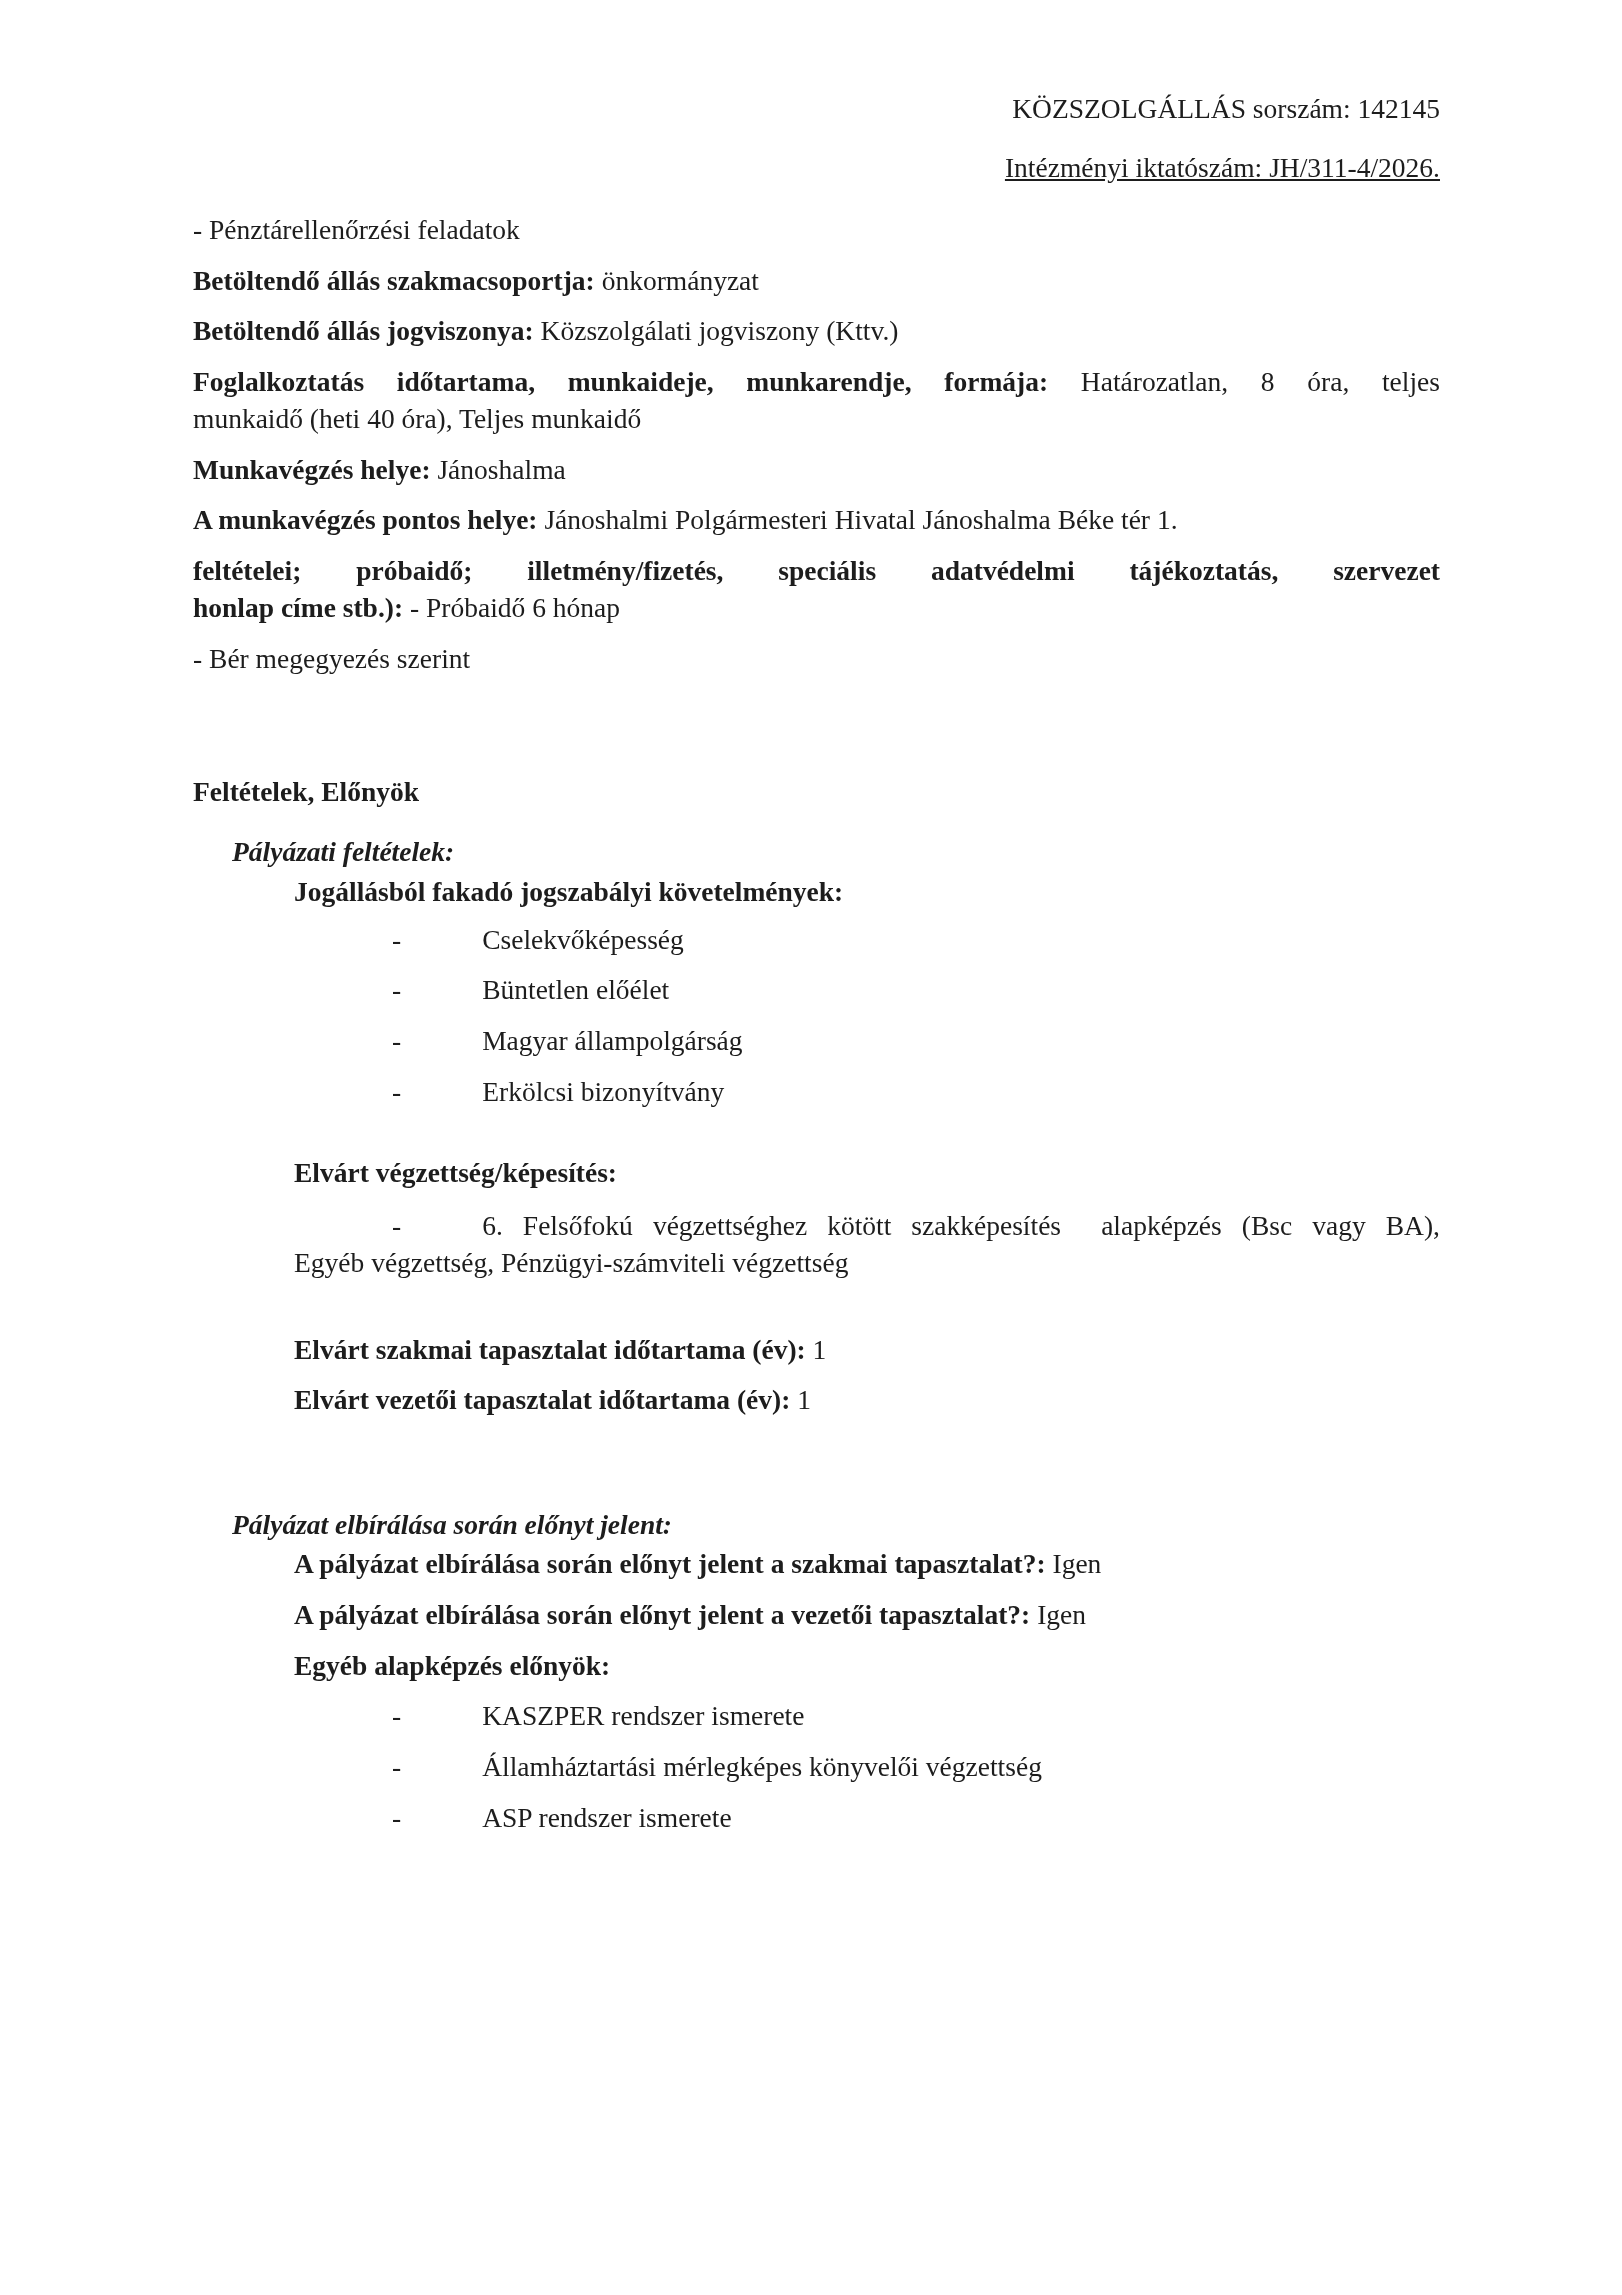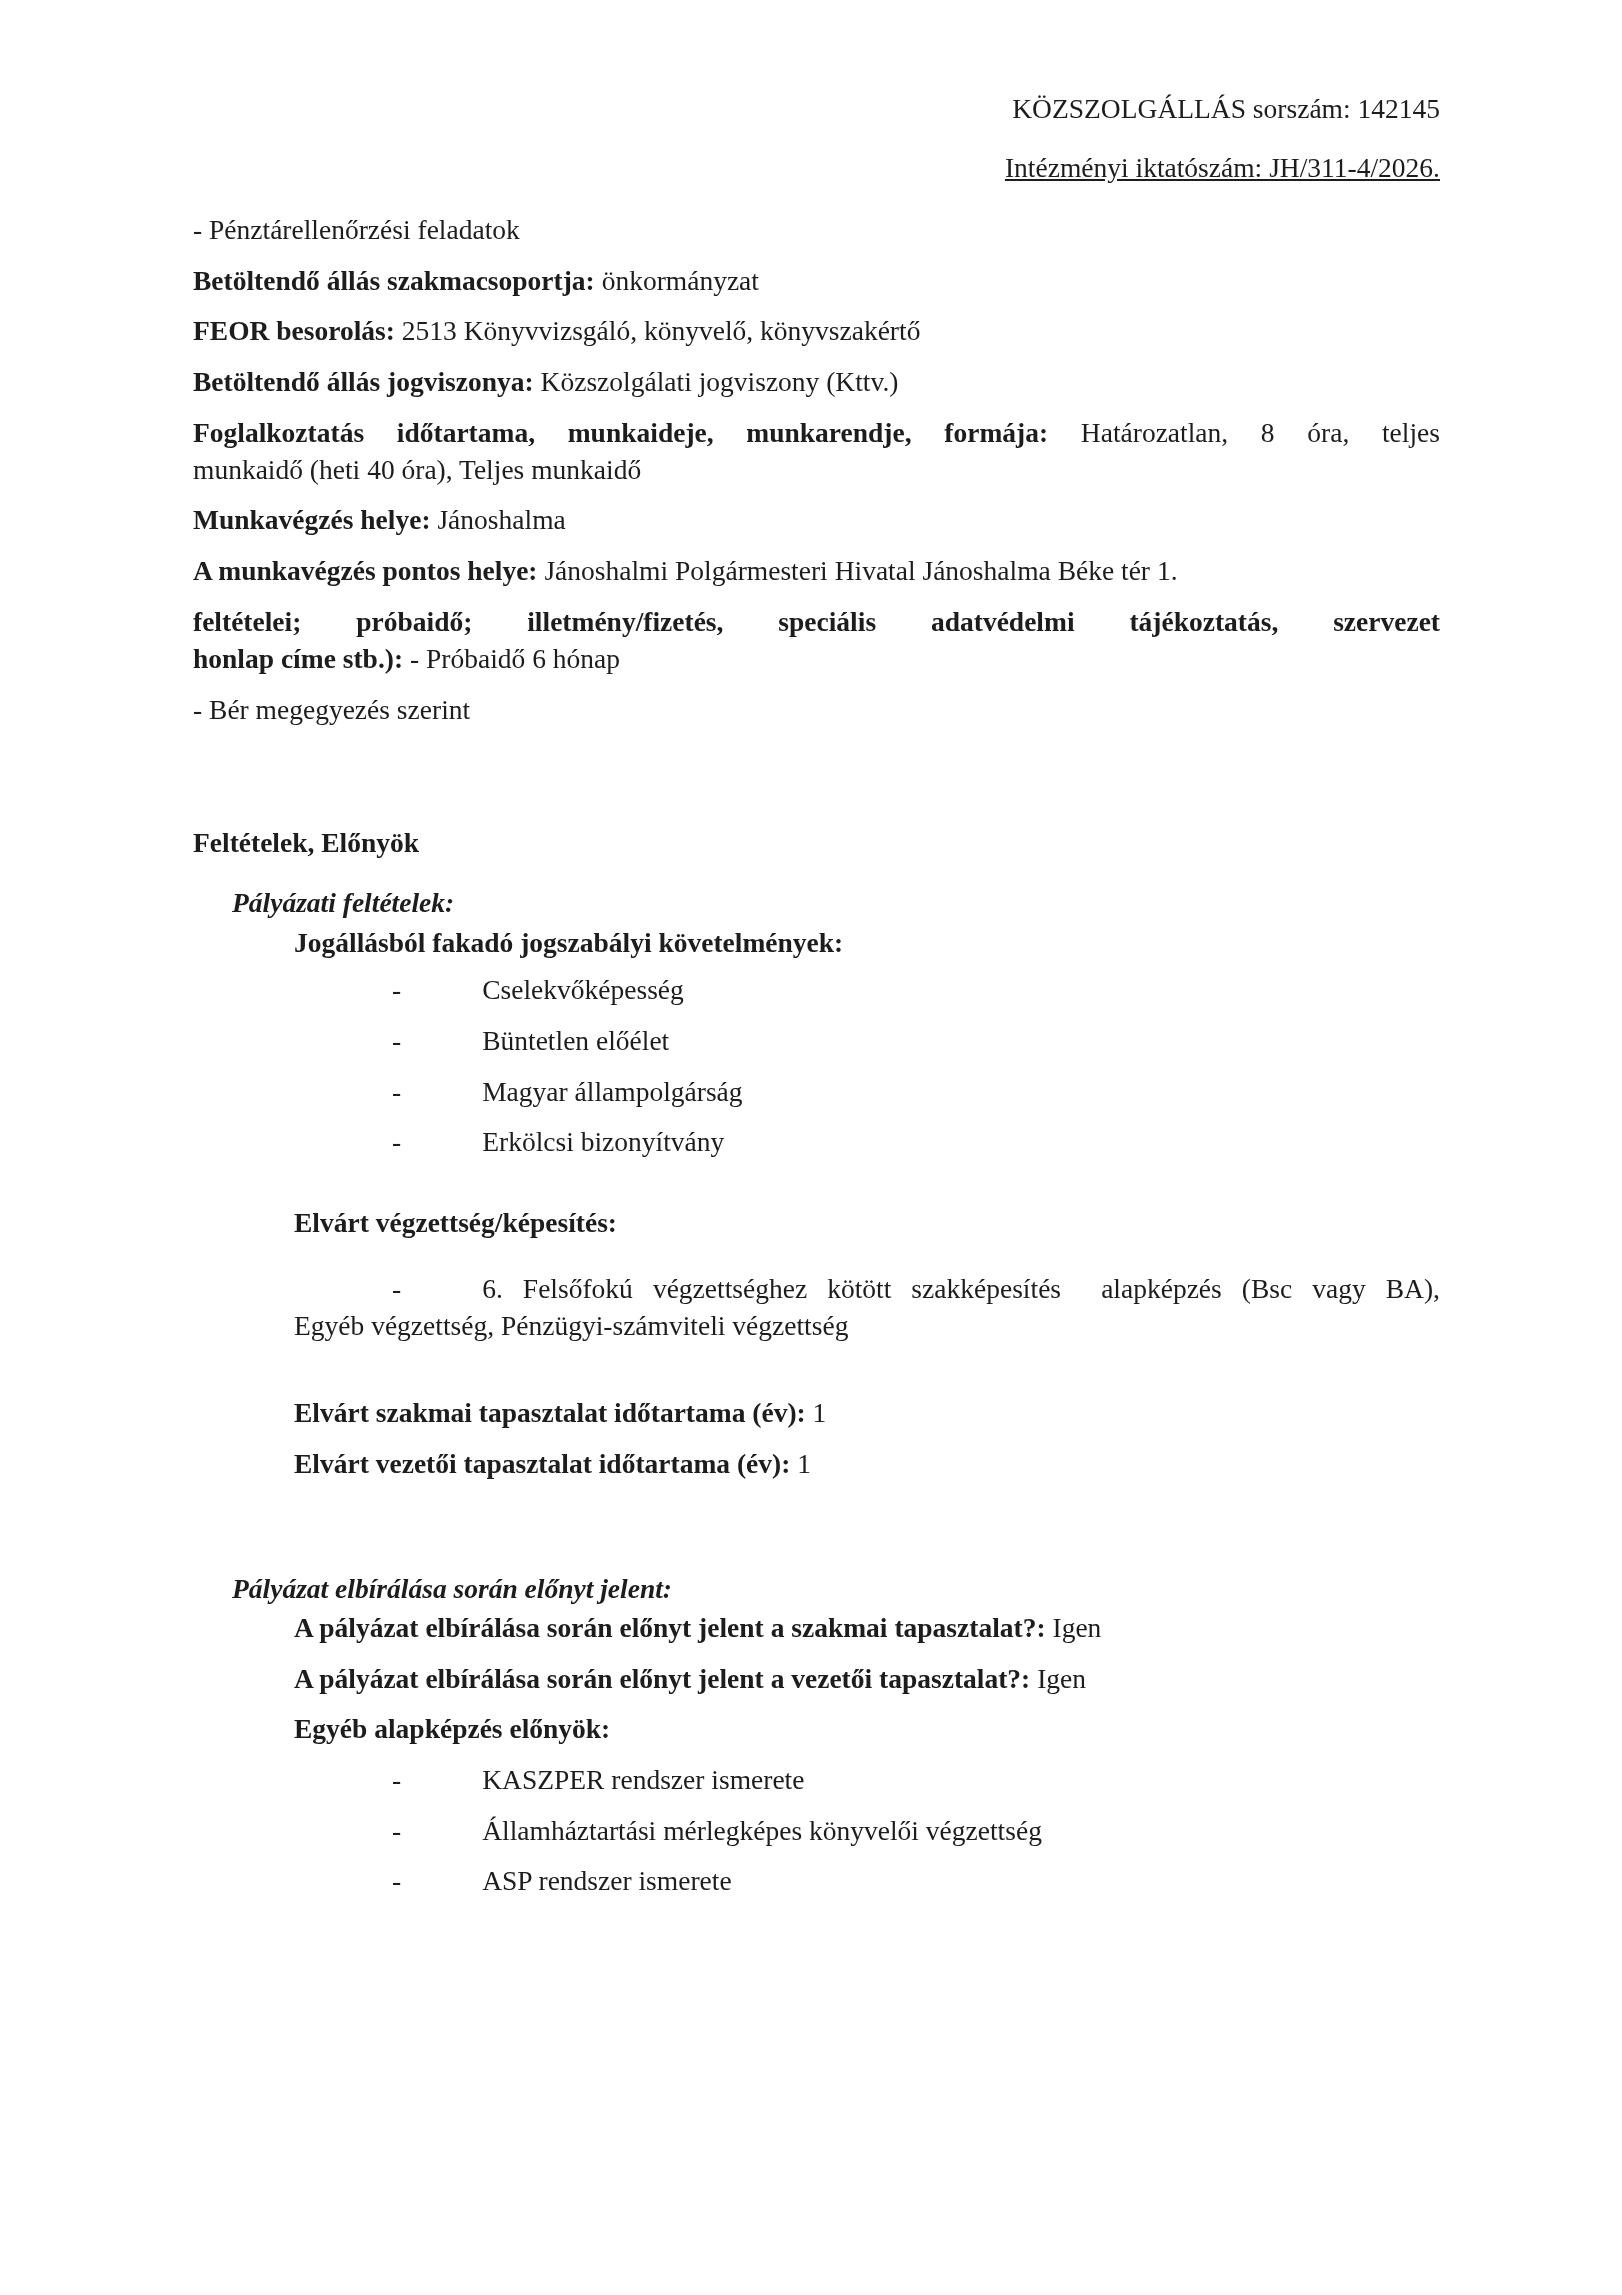--- a/index.html
+++ b/index.html
@@ -33,21 +33,20 @@
 
 <div class="page">
 
   <div class="hdr">KÖZSZOLGÁLLÁS sorszám: 142145</div>
   <div class="hdr" style="margin-top:25px;text-decoration:underline;">Intézményi iktatószám: JH/311-4/2026.</div>
 
   <div class="para" style="margin-top:26px;">- Pénztárellenőrzési feladatok</div>
 
   <div class="para"><b>Betöltendő állás szakmacsoportja:</b> <span>önkormányzat</span></div>
 
-  <div class="para"><b>FEOR besorolás:</b> <span>2513 Könyvvizsgáló, könyvelő, könyvszakértő</span></div>
 
 
   <div class="para"><b>Betöltendő állás jogviszonya:</b> <span>Közszolgálati jogviszony (Kttv.)</span></div>
 
   <div class="para">
     <div class="line jl"><b>Foglalkoztatás időtartama, munkaideje, munkarendje, formája:</b> <span>Határozatlan, 8 óra, teljes</span></div>
     <div class="line">munkaidő (heti 40 óra), Teljes munkaidő</div>
   </div>
 
   <div class="para"><b>Munkavégzés helye:</b> <span>Jánoshalma</span></div>
@@ -65,21 +64,21 @@
 
   <div class="para ind1 bi" style="margin-top:23px;margin-bottom:3.3px;">Pályázati feltételek:</div>
 
   <div class="para ind2" style="margin-bottom:10.5px;"><b>Jogállásból fakadó jogszabályi követelmények:</b></div>
 
   <div class="para ind2 li-first"><span>-</span><span class="gap"></span><span>Cselekvőképesség</span></div>
   <div class="para ind2 li-first"><span>-</span><span class="gap"></span><span>Büntetlen előélet</span></div>
   <div class="para ind2 li-first"><span>-</span><span class="gap"></span><span>Magyar állampolgárság</span></div>
   <div class="para ind2 li-first"><span>-</span><span class="gap"></span><span>Erkölcsi bizonyítvány</span></div>
 
-  <div class="para ind2" style="margin-top:44px;margin-bottom:29px;"><b>Elvárt végzettség/képesítés:</b></div>
+  <div class="para ind2" style="margin-top:44px;margin-bottom:16px;"><b>Elvárt végzettség/képesítés:</b></div>
 
   <div class="para ind2">
     <div class="line jl li-first"><span>-</span><span class="gap"></span><span class="pre">6. Felsőfokú végzettséghez kötött szakképesítés  alapképzés (Bsc vagy BA),</span></div>
     <div class="line">Egyéb végzettség, Pénzügyi-számviteli végzettség</div>
   </div>
 
   <div class="para ind2" style="margin-top:50px;"><b>Elvárt szakmai tapasztalat időtartama (év):</b> <span>1</span></div>
 
   <div class="para ind2"><b>Elvárt vezetői tapasztalat időtartama (év):</b> <span>1</span></div>
 

